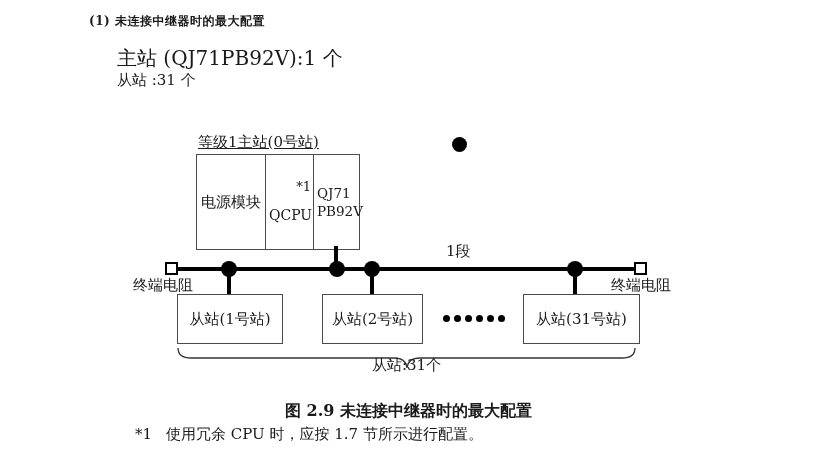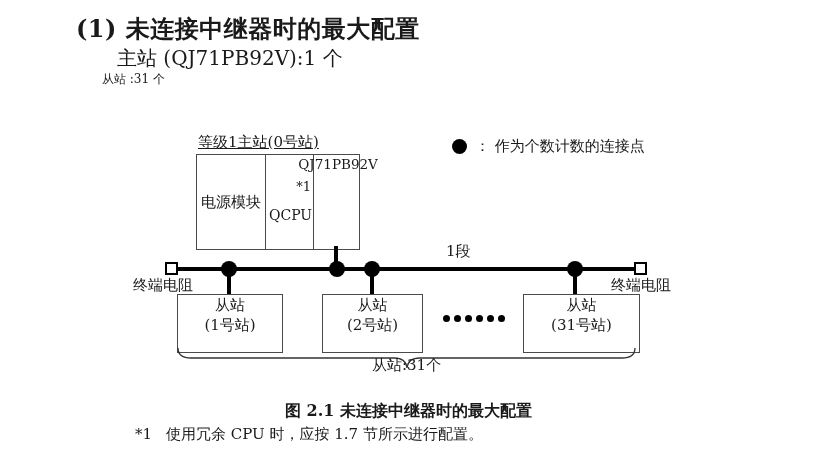--- a/index.html
+++ b/index.html
@@ -7,37 +7,37 @@
   body {
     font-family: "DejaVu Serif", "Liberation Serif", serif;
     color: #1a1a1a;
     width: 821px; height: 457px;
     position: relative;
     overflow: hidden;
   }
   .abs { position: absolute; }
 
   
-  .heading { left: 76px; top: 13px; font-size: 24px; font-weight: bold; letter-spacing: 0.5px; }
+  .heading { left: 89px; top: 13px; font-size: 12px; font-weight: bold; letter-spacing: 0.5px; }
   .subline1 { left: 117px; top: 45px; font-size: 20px; }
-  .subline2 { left: 102px; top: 71px; font-size: 12px; }
+  .subline2 { left: 117px; top: 71px; font-size: 15px; }
 
   
   .master-label { left: 198px; top: 133px; font-size: 15px; text-decoration: underline; }
   .master-box {
     left: 196px; top: 154px; width: 164px; height: 96px;
     border: 1px solid #4a4a4a; display: flex;
   }
   .cell { border-right: 1px solid #4a4a4a; display: flex; align-items: center; justify-content: center; position: relative; }
   .cell:last-child { border-right: none; }
   .cell-power { width: 69px; font-size: 15px; }
   .cell-qcpu { width: 48px; font-size: 14px; }
   .cell-qcpu .qcpu-txt { position: absolute; left: 3px; top: 52px; }
   .cell-qcpu .note-ref { position: absolute; right: 2px; top: 24px; font-size: 13px; }
-  .cell-qj71 { width: 45px; font-size: 13.5px; flex-direction: row; align-items: flex-start; justify-content: center; padding-left: 3px; line-height: 18px; }
+  .cell-qj71 { width: 45px; font-size: 13.5px; flex-direction: column; align-items: flex-start; justify-content: center; padding-left: 3px; line-height: 18px; }
 
   
   .legend { left: 452px; top: 137px; display: flex; align-items: center; }
   .legend-dot { width: 15px; height: 15px; border-radius: 50%; background: #000; margin-right: 8px; }
   .legend-text { font-size: 15px; }
 
   
   .bus-line { left: 172px; top: 267px; width: 466px; height: 4px; background: #000; }
   .term-sq { width: 13px; height: 13px; background: #fff; border: 2px solid #000; top: 262px; }
   .term-sq.left { left: 165px; }
@@ -54,22 +54,22 @@
   .vline.s2 { left: 370px; top: 270px; height: 24px; }
   .vline.s31 { left: 573px; top: 270px; height: 24px; }
   .conn-dot { width: 16px; height: 16px; border-radius: 50%; background: #000; top: 261px; }
   .conn-dot.d1 { left: 221px; }
   .conn-dot.d2 { left: 329px; }
   .conn-dot.d3 { left: 364px; }
   .conn-dot.d4 { left: 567px; }
 
   
   .slave-box {
-    top: 294px; height: 59px; border: 1px solid #4a4a4a;
-    display: flex; flex-direction: column; align-items: center; 
+    top: 294px; height: 50px; border: 1px solid #4a4a4a;
+    display: flex; flex-direction: row; align-items: center; justify-content: center;
     font-size: 15px; line-height: 20px; background: #fff;
   }
   .slave-box.b1 { left: 177px; width: 106px; }
   .slave-box.b2 { left: 322px; width: 101px; }
   .slave-box.b31 { left: 523px; width: 117px; }
 
   .ellipsis { left: 443px; top: 315px; display: flex; gap: 4px; align-items: center; }
   .edot { width: 7px; height: 7px; border-radius: 50%; background: #000; }
 
   
@@ -98,21 +98,20 @@
     <span class="qcpu-txt">QCPU</span>
   </div>
   <div class="cell cell-qj71">
     <span>QJ71</span>
     <span>PB92V</span>
   </div>
 </div>
 
 <div class="abs legend">
   <span class="legend-dot"></span>
-  <span class="legend-text">：  作为个数计数的连接点</span>
 </div>
 
 <div class="abs segment-label">1段</div>
 <div class="abs bus-line"></div>
 <div class="abs term-sq left"></div>
 <div class="abs term-sq right"></div>
 <div class="abs term-label left">终端电阻</div>
 <div class="abs term-label right">终端电阻</div>
 
 <div class="abs vline master"></div>
@@ -144,17 +143,17 @@
 <div class="abs slave-box b31">
   <span>从站</span>
   <span>(31号站)</span>
 </div>
 
 <svg class="abs brace-svg" width="460" height="26" viewBox="0 0 460 26">
   <path d="M 1,2 Q 1,12 14,12 L 217,12 Q 229,12 230,22 Q 231,12 243,12 L 445,12 Q 458,12 458,2" fill="none" stroke="#333333" stroke-width="1.3"></path>
 </svg>
 <div class="abs brace-label">从站:31个</div>
 
-<div class="abs caption">图 2.1 未连接中继器时的最大配置</div>
+<div class="abs caption">图 2.9 未连接中继器时的最大配置</div>
 <div class="abs footnote">
   <span class="marker">*1</span>
   <span>使用冗余 CPU 时，应按 1.7 节所示进行配置。</span>
 </div>
 
 </body></html>

